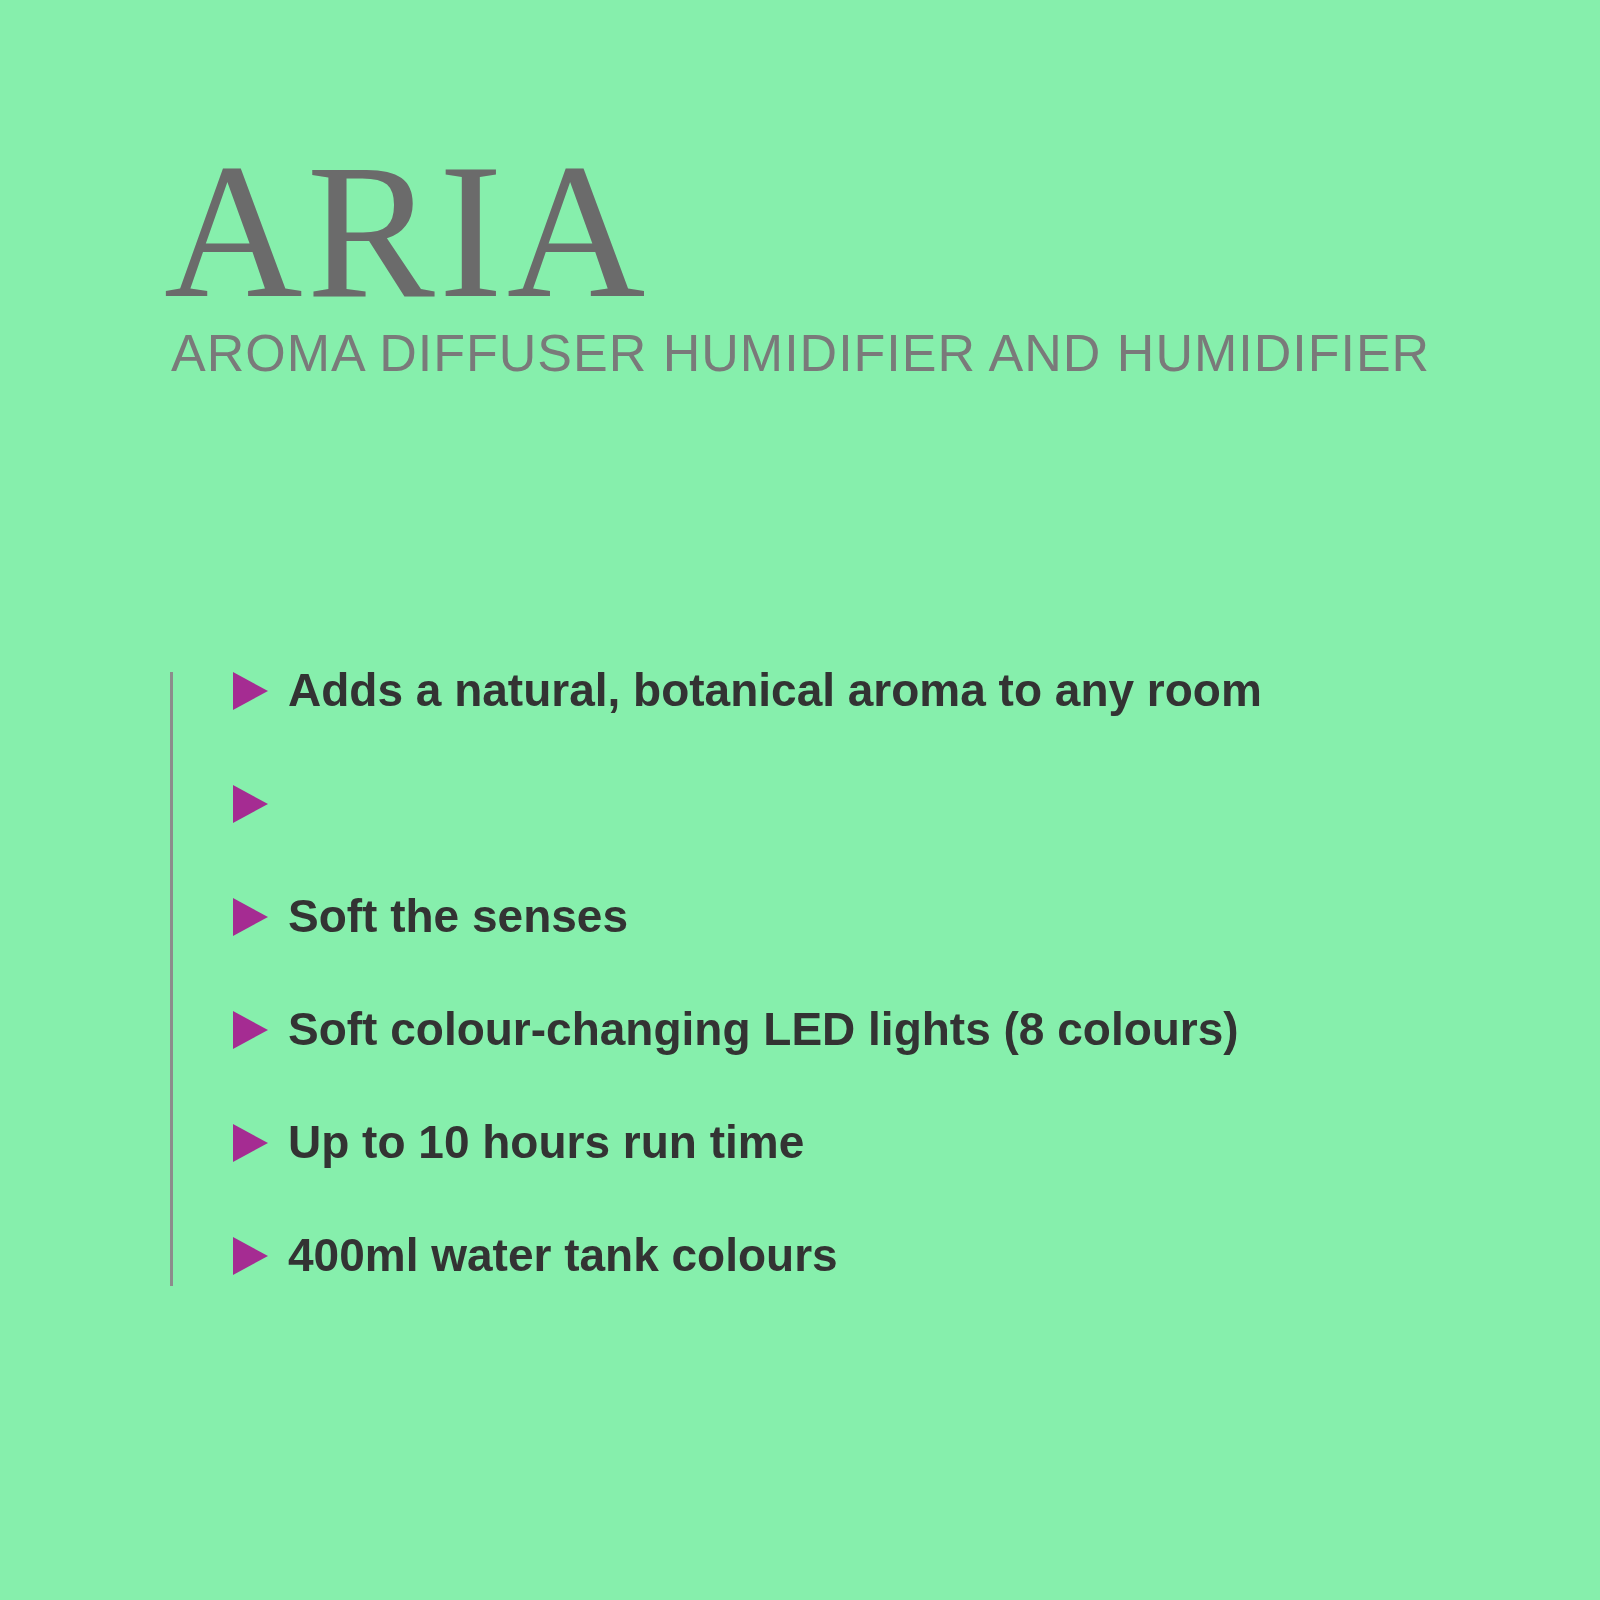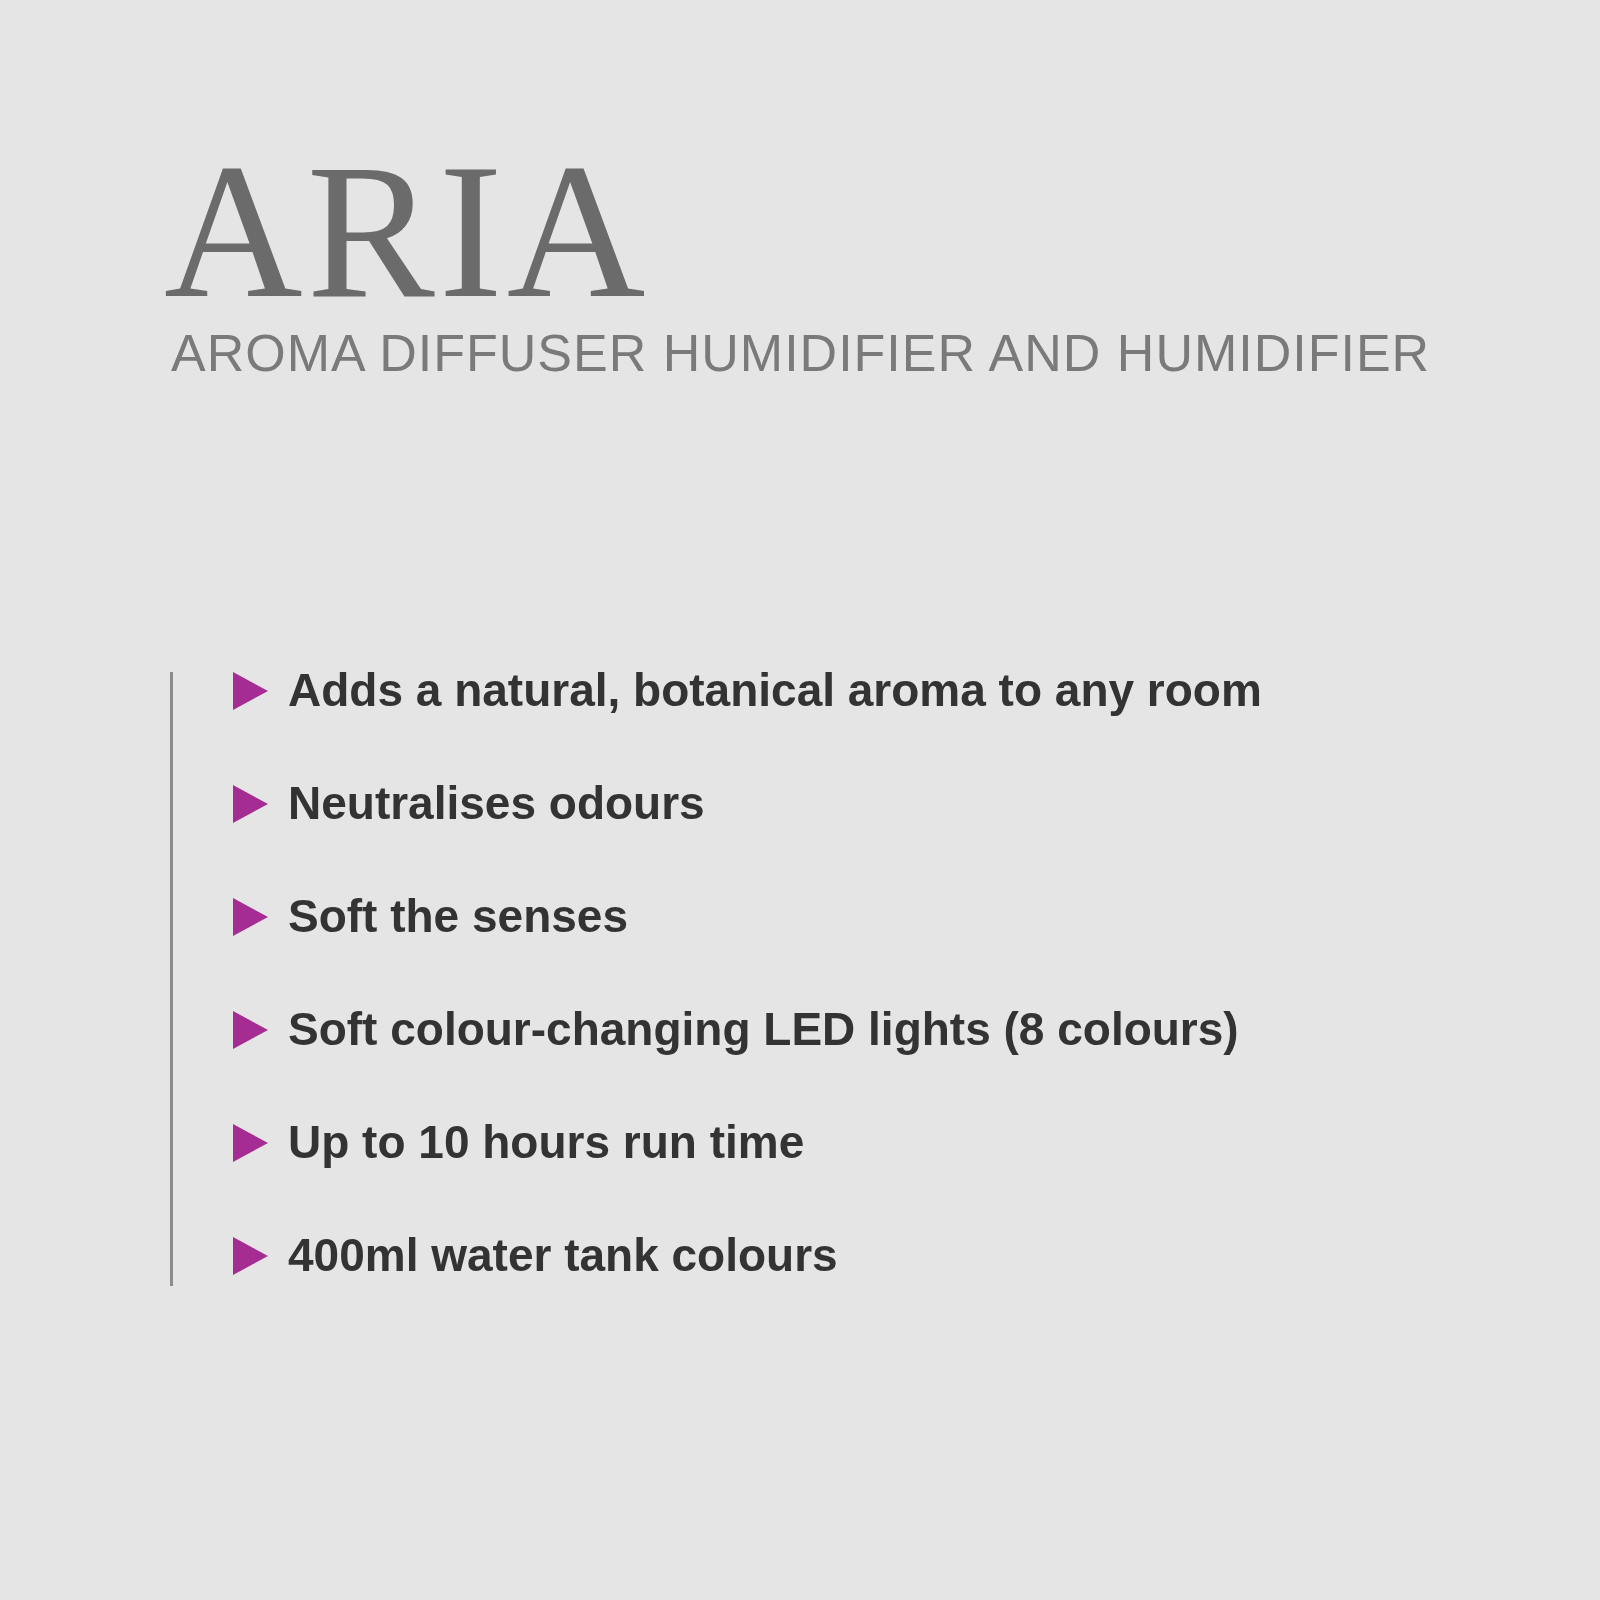--- a/index.html
+++ b/index.html
@@ -4,21 +4,21 @@
 <style>
   html, body {
     margin: 0;
     padding: 0;
     background: #ffffff;
   }
   .slide {
     position: relative;
     width: 1600px;
     height: 1600px;
-    background: #e5e5e5;
+    background: #86efac;
     overflow: hidden;
     font-family: "Liberation Sans", sans-serif;
   }
   .title {
     position: absolute;
     left: 164px;
     top: 136px;
     margin: 0;
     font-family: "Liberation Serif", serif;
     font-weight: 400;
@@ -86,21 +86,20 @@
 
   <div class="divider"></div>
 
   <ul class="features">
     <li>
       <span class="tri"></span>
       <span class="feature-text">Adds a natural, botanical aroma to any room</span>
     </li>
     <li>
       <span class="tri"></span>
-      <span class="feature-text">Neutralises odours</span>
     </li>
     <li>
       <span class="tri"></span>
       <span class="feature-text">Soft the senses</span>
     </li>
     <li>
       <span class="tri"></span>
       <span class="feature-text">Soft colour-changing LED lights (8 colours)</span>
     </li>
     <li>

